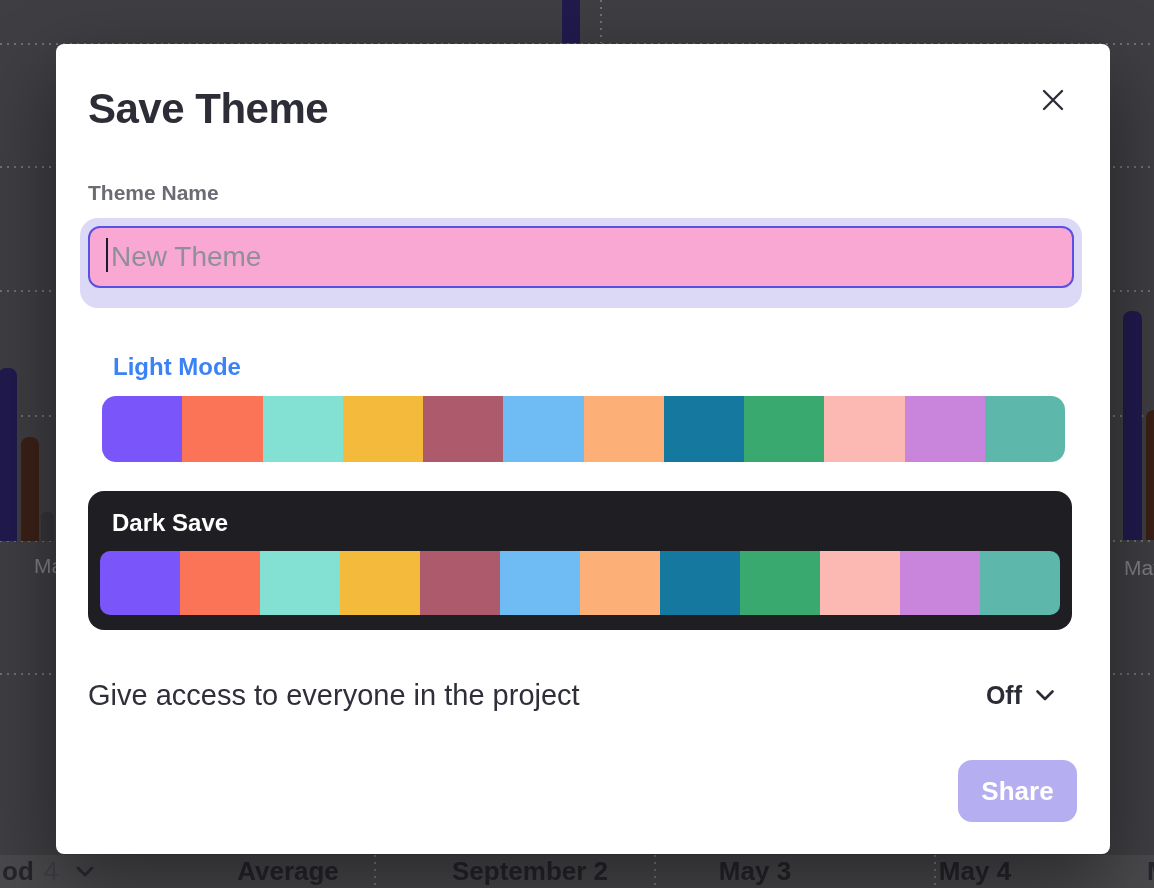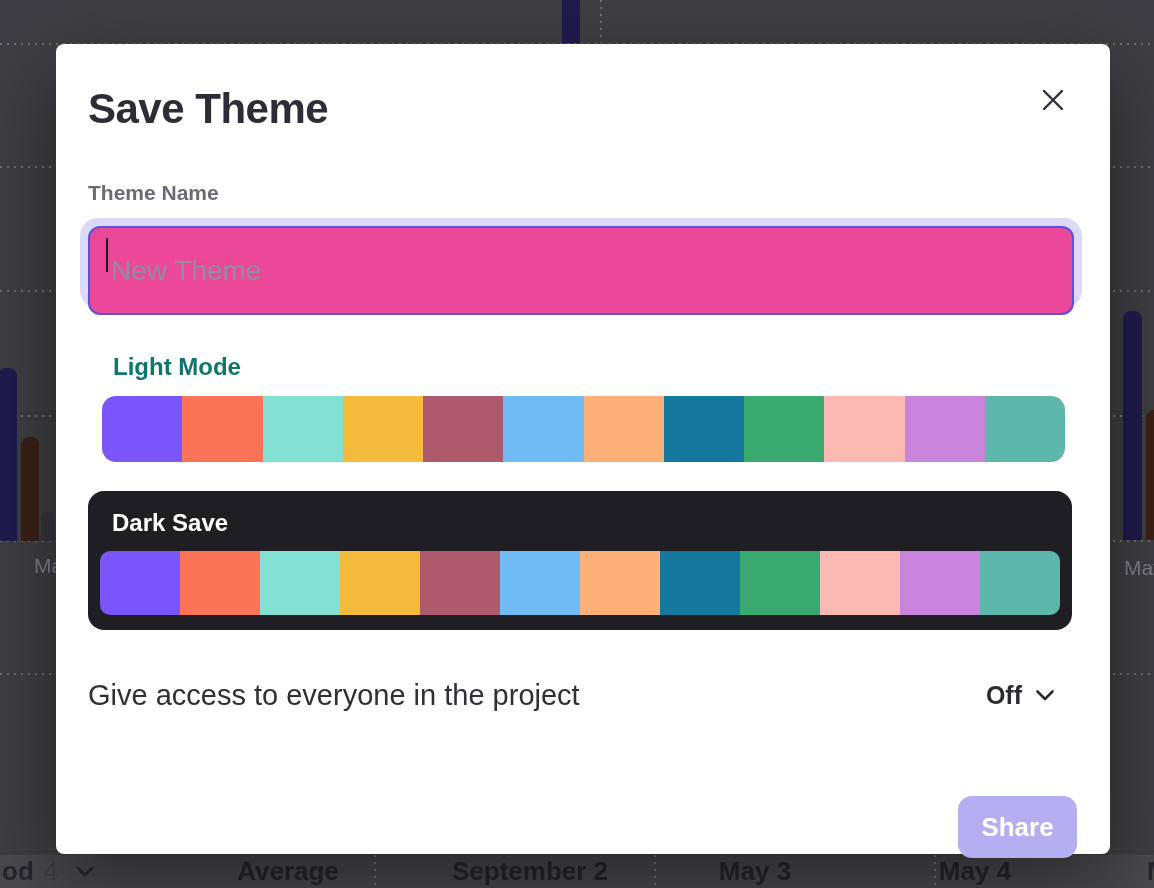--- a/index.html
+++ b/index.html
@@ -30,46 +30,46 @@
   .modal { position:absolute; left:56px; top:44px; width:1054px; height:810px;
     background:#ffffff; border-radius:8px; box-shadow:0 30px 80px rgba(0,0,0,.45); }
   .modal-title { position:absolute; left:32px; top:42px; font-size:42px; line-height:46px;
     font-weight:bold; color:#2d2d37; letter-spacing:-0.5px; }
   .close-btn { position:absolute; left:975px; top:34px; width:44px; height:44px;
     display:flex; align-items:center; justify-content:center; background:none; border:none; cursor:pointer; padding:0; }
 
   .field-label { position:absolute; left:32px; top:137px; font-size:21px; font-weight:bold; color:#6b6b74; }
   .input-ring { position:absolute; left:24px; top:174px; width:1002px; height:90px;
     border-radius:18px; background:var(--focus-ring,#dbd9f6); }
-  .theme-input { position:absolute; left:8px; top:8px; width:986px; height:89px;
-    border-radius:12px; border:2px solid var(--accent,#5a50e3); background:#ec4899;
+  .theme-input { position:absolute; left:8px; top:8px; width:986px; height:62px;
+    border-radius:12px; border:2px solid var(--accent,#5a50e3); background:#f9a8d4;
     font-family:"Liberation Sans",sans-serif; font-size:28px; color:#2d2d37; padding:0 18px 0 21px; outline:none; }
   .theme-input::placeholder { color:#8f8f99; opacity:1; }
   .caret { position:absolute; left:26px; top:20px; width:2px; height:34px; background:#1c1c24; }
 
-  .section-label { position:absolute; font-size:24px; font-weight:bold; color:#0f766e; }
+  .section-label { position:absolute; font-size:24px; font-weight:bold; color:#3b82f6; }
   .swatch-row { position:absolute; display:flex; overflow:hidden; }
   .swatch { flex:1 1 0; }
   .light-row { left:46px; top:352px; width:963px; height:66px; border-radius:14px; }
   .dark-card { position:absolute; left:32px; top:447px; width:984px; height:139px;
     border-radius:16px; background:var(--dark-card-bg,#1f1f23); }
   .dark-card .section-label { left:24px; top:18px; color:#ffffff; }
   .dark-row { left:12px; top:60px; width:960px; height:64px; border-radius:10px; }
 
   .access-label { position:absolute; left:32px; top:635px; font-size:29px; line-height:32px; color:#2f2f39; }
   .access-toggle { position:absolute; right:55px; top:633px; height:36px; display:flex;
     align-items:center; gap:13px; background:none; border:none; cursor:pointer; padding:0; }
   .access-value { font-size:25px; font-weight:bold; color:#2b2b34; font-family:"Liberation Sans",sans-serif; }
 
   .cancel-btn { position:absolute; left:754px; top:718px; width:130px; height:60px;
     background:none; border:none; font-family:"Liberation Sans",sans-serif;
     font-size:26px; font-weight:bold; color:#23232b; cursor:pointer; }
   .share-btn { position:absolute; left:902px; top:716px; width:119px; height:62px;
     border:none; border-radius:14px; background:var(--share-button-bg,#b5aff1);
-    font-family:"Liberation Sans",sans-serif; font-size:26px; font-weight:bold; color:#ffffff; cursor:pointer;margin-top:36px; }
+    font-family:"Liberation Sans",sans-serif; font-size:26px; font-weight:bold; color:#ffffff; cursor:pointer; }
 </style>
 </head>
 <body>
 
 <div class="screen">
 
   <div>
     <div class="hdots" style="top:43px"></div>
     <div class="hdots" style="top:166px"></div>
     <div class="hdots" style="top:290px"></div>

